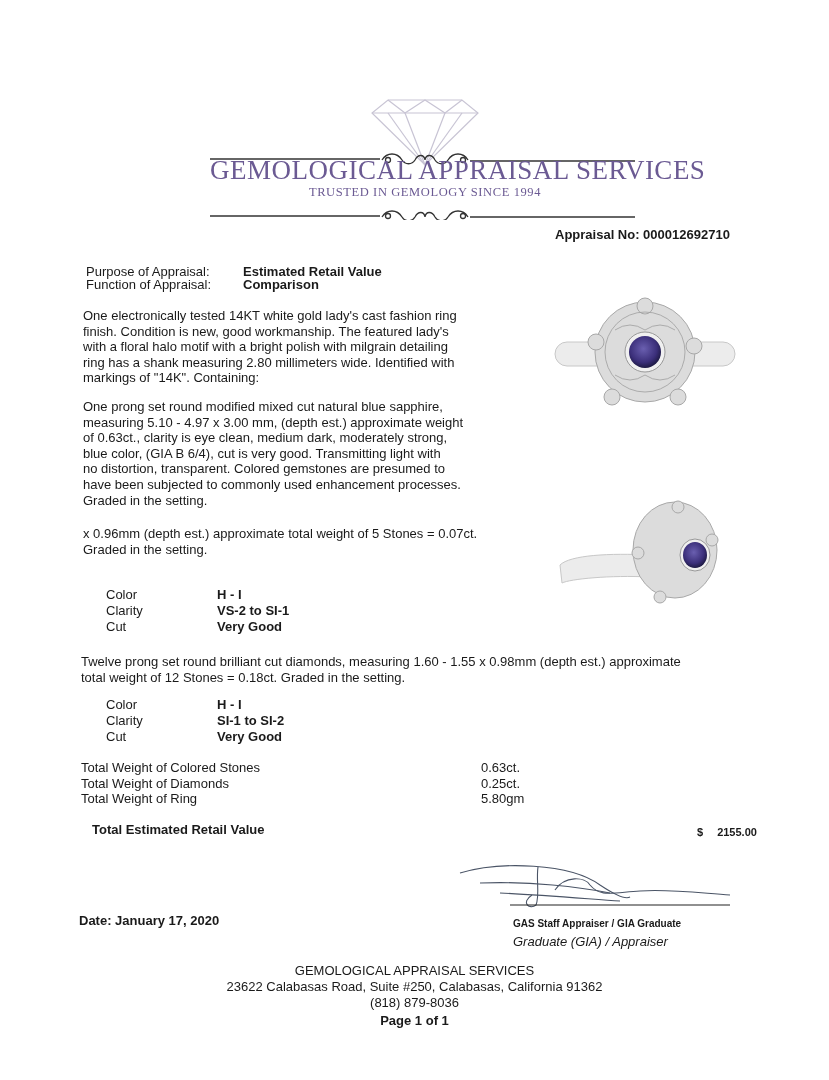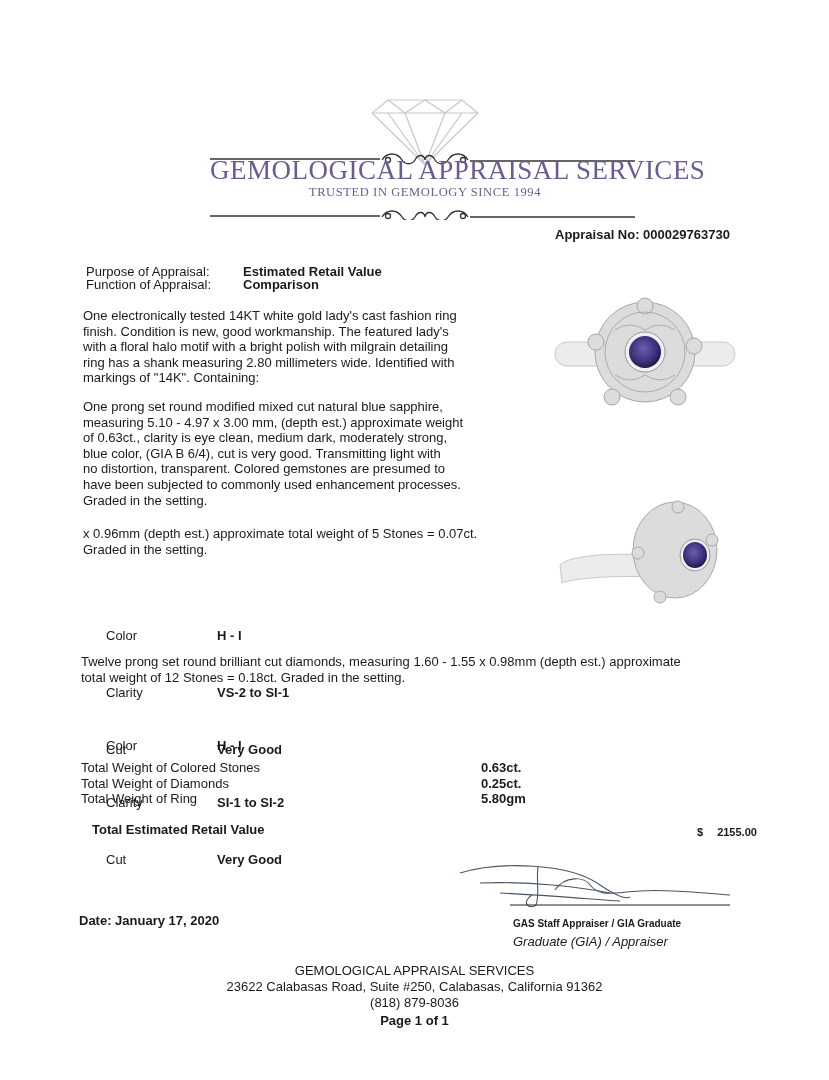--- a/index.html
+++ b/index.html
@@ -18,27 +18,27 @@
       position: absolute; left: 210px; top: 185px; width: 430px;
       font-family: "Liberation Serif", serif; font-size: 12.5px; letter-spacing: 0.6px;
       color: #6b5a93; text-align: center; white-space: nowrap;
     }
     .appraisal-no { left: 555px; top: 227px; font-size: 13px; font-weight: bold; }
     .meta-row { position: absolute; left: 86px; font-size: 13px; }
     .meta-row .lbl { display: inline-block; width: 157px; }
     .meta-row .val { font-weight: bold; }
     .para { position: absolute; left: 83px; font-size: 13px; line-height: 15.6px; }
     .grade { position: absolute; left: 106px; font-size: 13px; line-height: 15.8px; }
-    .grade .row { display: flex; margin-top: 41px; }
+    .grade .row { display: flex; }
     .grade .k { width: 111px; }
     .grade .v { font-weight: bold; }
     .totals { position: absolute; left: 81px; top: 760px; font-size: 13px; line-height: 15.6px; }
     .totals .row { display: flex; }
     .totals .k { width: 400px; }
-    .totals .v { font-weight: bold; }
+    .totals .v { font-weight: normal; }
     .ter { left: 92px; top: 822px; font-size: 13px; font-weight: bold; }
     .ter-val { left: 697px; top: 826px; font-size: 11px; font-weight: bold; }
     .ter-val .amt { margin-left: 14px; }
     .date { left: 79px; top: 913px; font-size: 13px; font-weight: bold; }
     .appraiser { left: 513px; top: 918px; font-size: 10px; font-weight: bold; }
     .appraiser-sub { left: 513px; top: 934px; font-size: 13px; font-style: italic; }
     .footer { left: 0; top: 963px; width: 829px; text-align: center; font-size: 13px; line-height: 16px; }
     .footer .page { font-weight: bold; margin-top: 2px; text-align: center; }
     .ring { position: absolute; }
   </style>
@@ -65,21 +65,21 @@
       <line x1="270" y1="137" x2="435" y2="137"></line>
       <path d="M182,137 c5,-8 15,-8 20,0 c3,5 10,5 13,0 c3,-6 9,-6 10,0 c1,-6 7,-6 10,0 c3,5 10,5 13,0 c5,-8 15,-8 20,0"></path>
       <circle cx="188" cy="136" r="2.5"></circle>
       <circle cx="263" cy="136" r="2.5"></circle>
     </g>
   </svg>
 </div>
 <div class="brand-title">GEMOLOGICAL APPRAISAL SERVICES</div>
 <div class="brand-sub">TRUSTED IN GEMOLOGY SINCE 1994</div>
 
-<div class="abs appraisal-no">Appraisal No: 000029763730</div>
+<div class="abs appraisal-no">Appraisal No: 000012692710</div>
 
 <div class="meta-row" style="top:264px;">
   <span class="lbl">Purpose of Appraisal:</span><span class="val">Estimated Retail Value</span>
 </div>
 <div class="meta-row" style="top:277px;">
   <span class="lbl">Function of Appraisal:</span><span class="val">Comparison</span>
 </div>
 
 <div class="para" style="top:308px;">
   <div>One electronically tested 14KT white gold lady's cast fashion ring</div>

